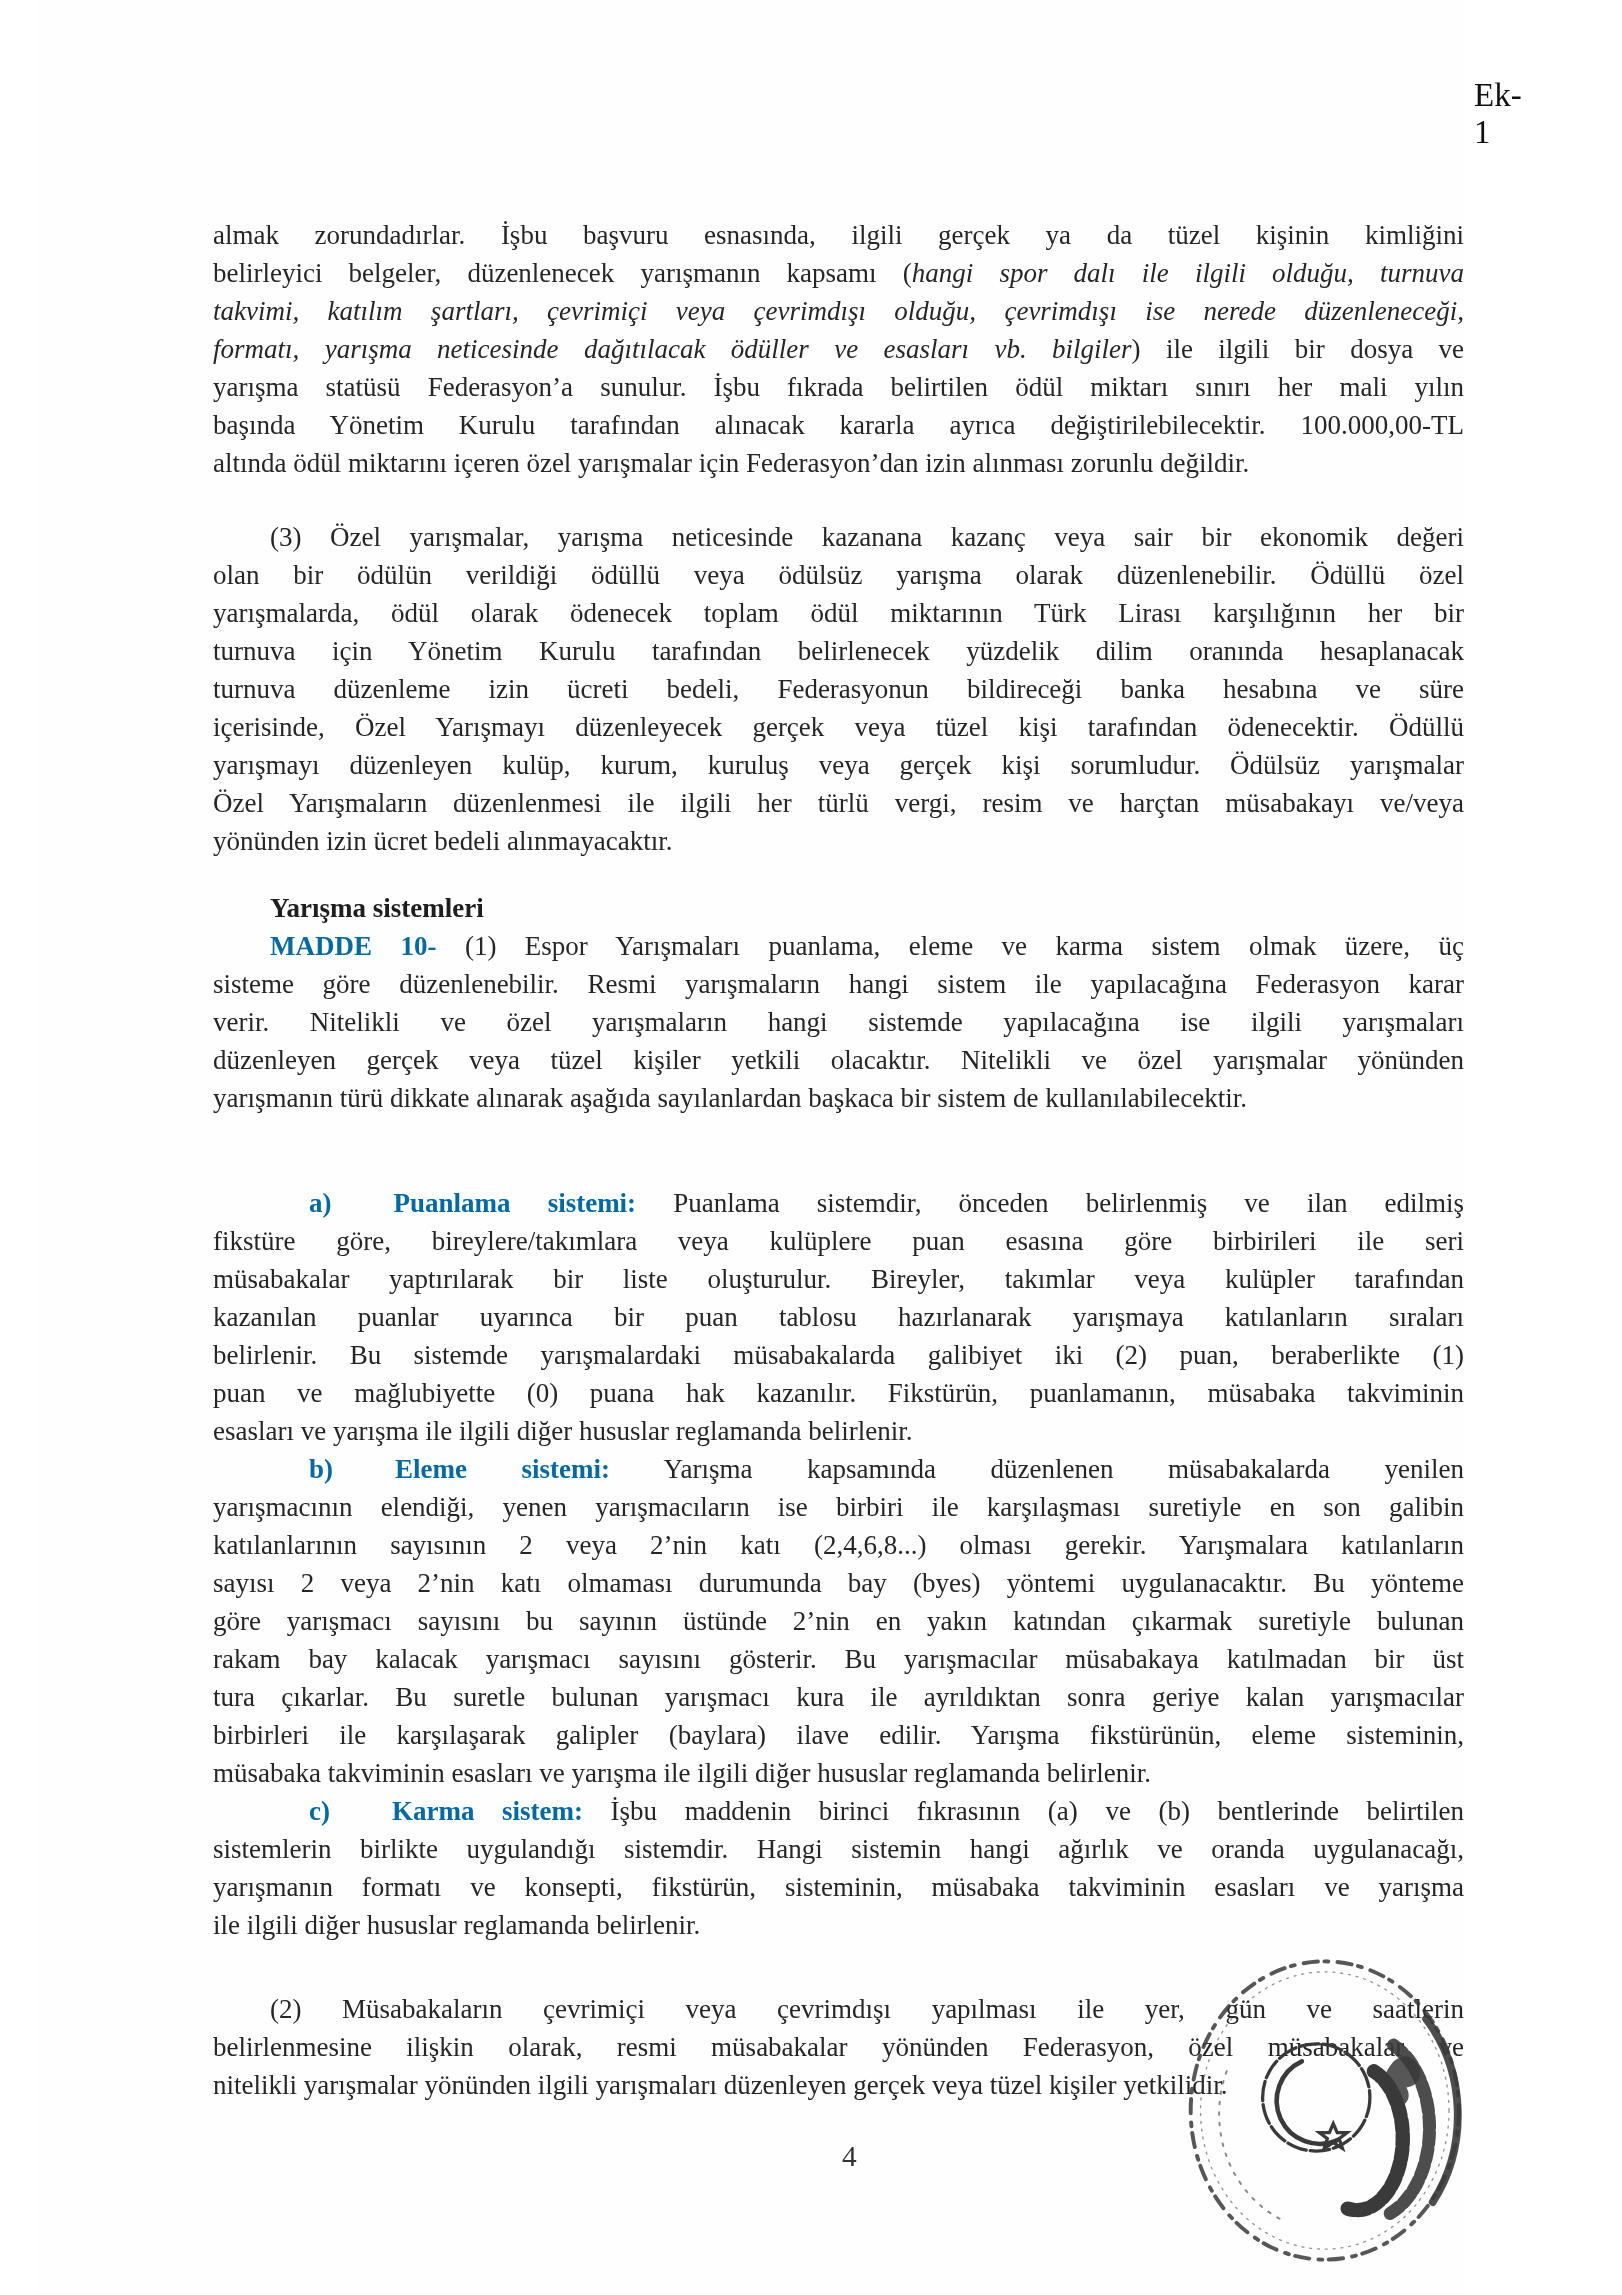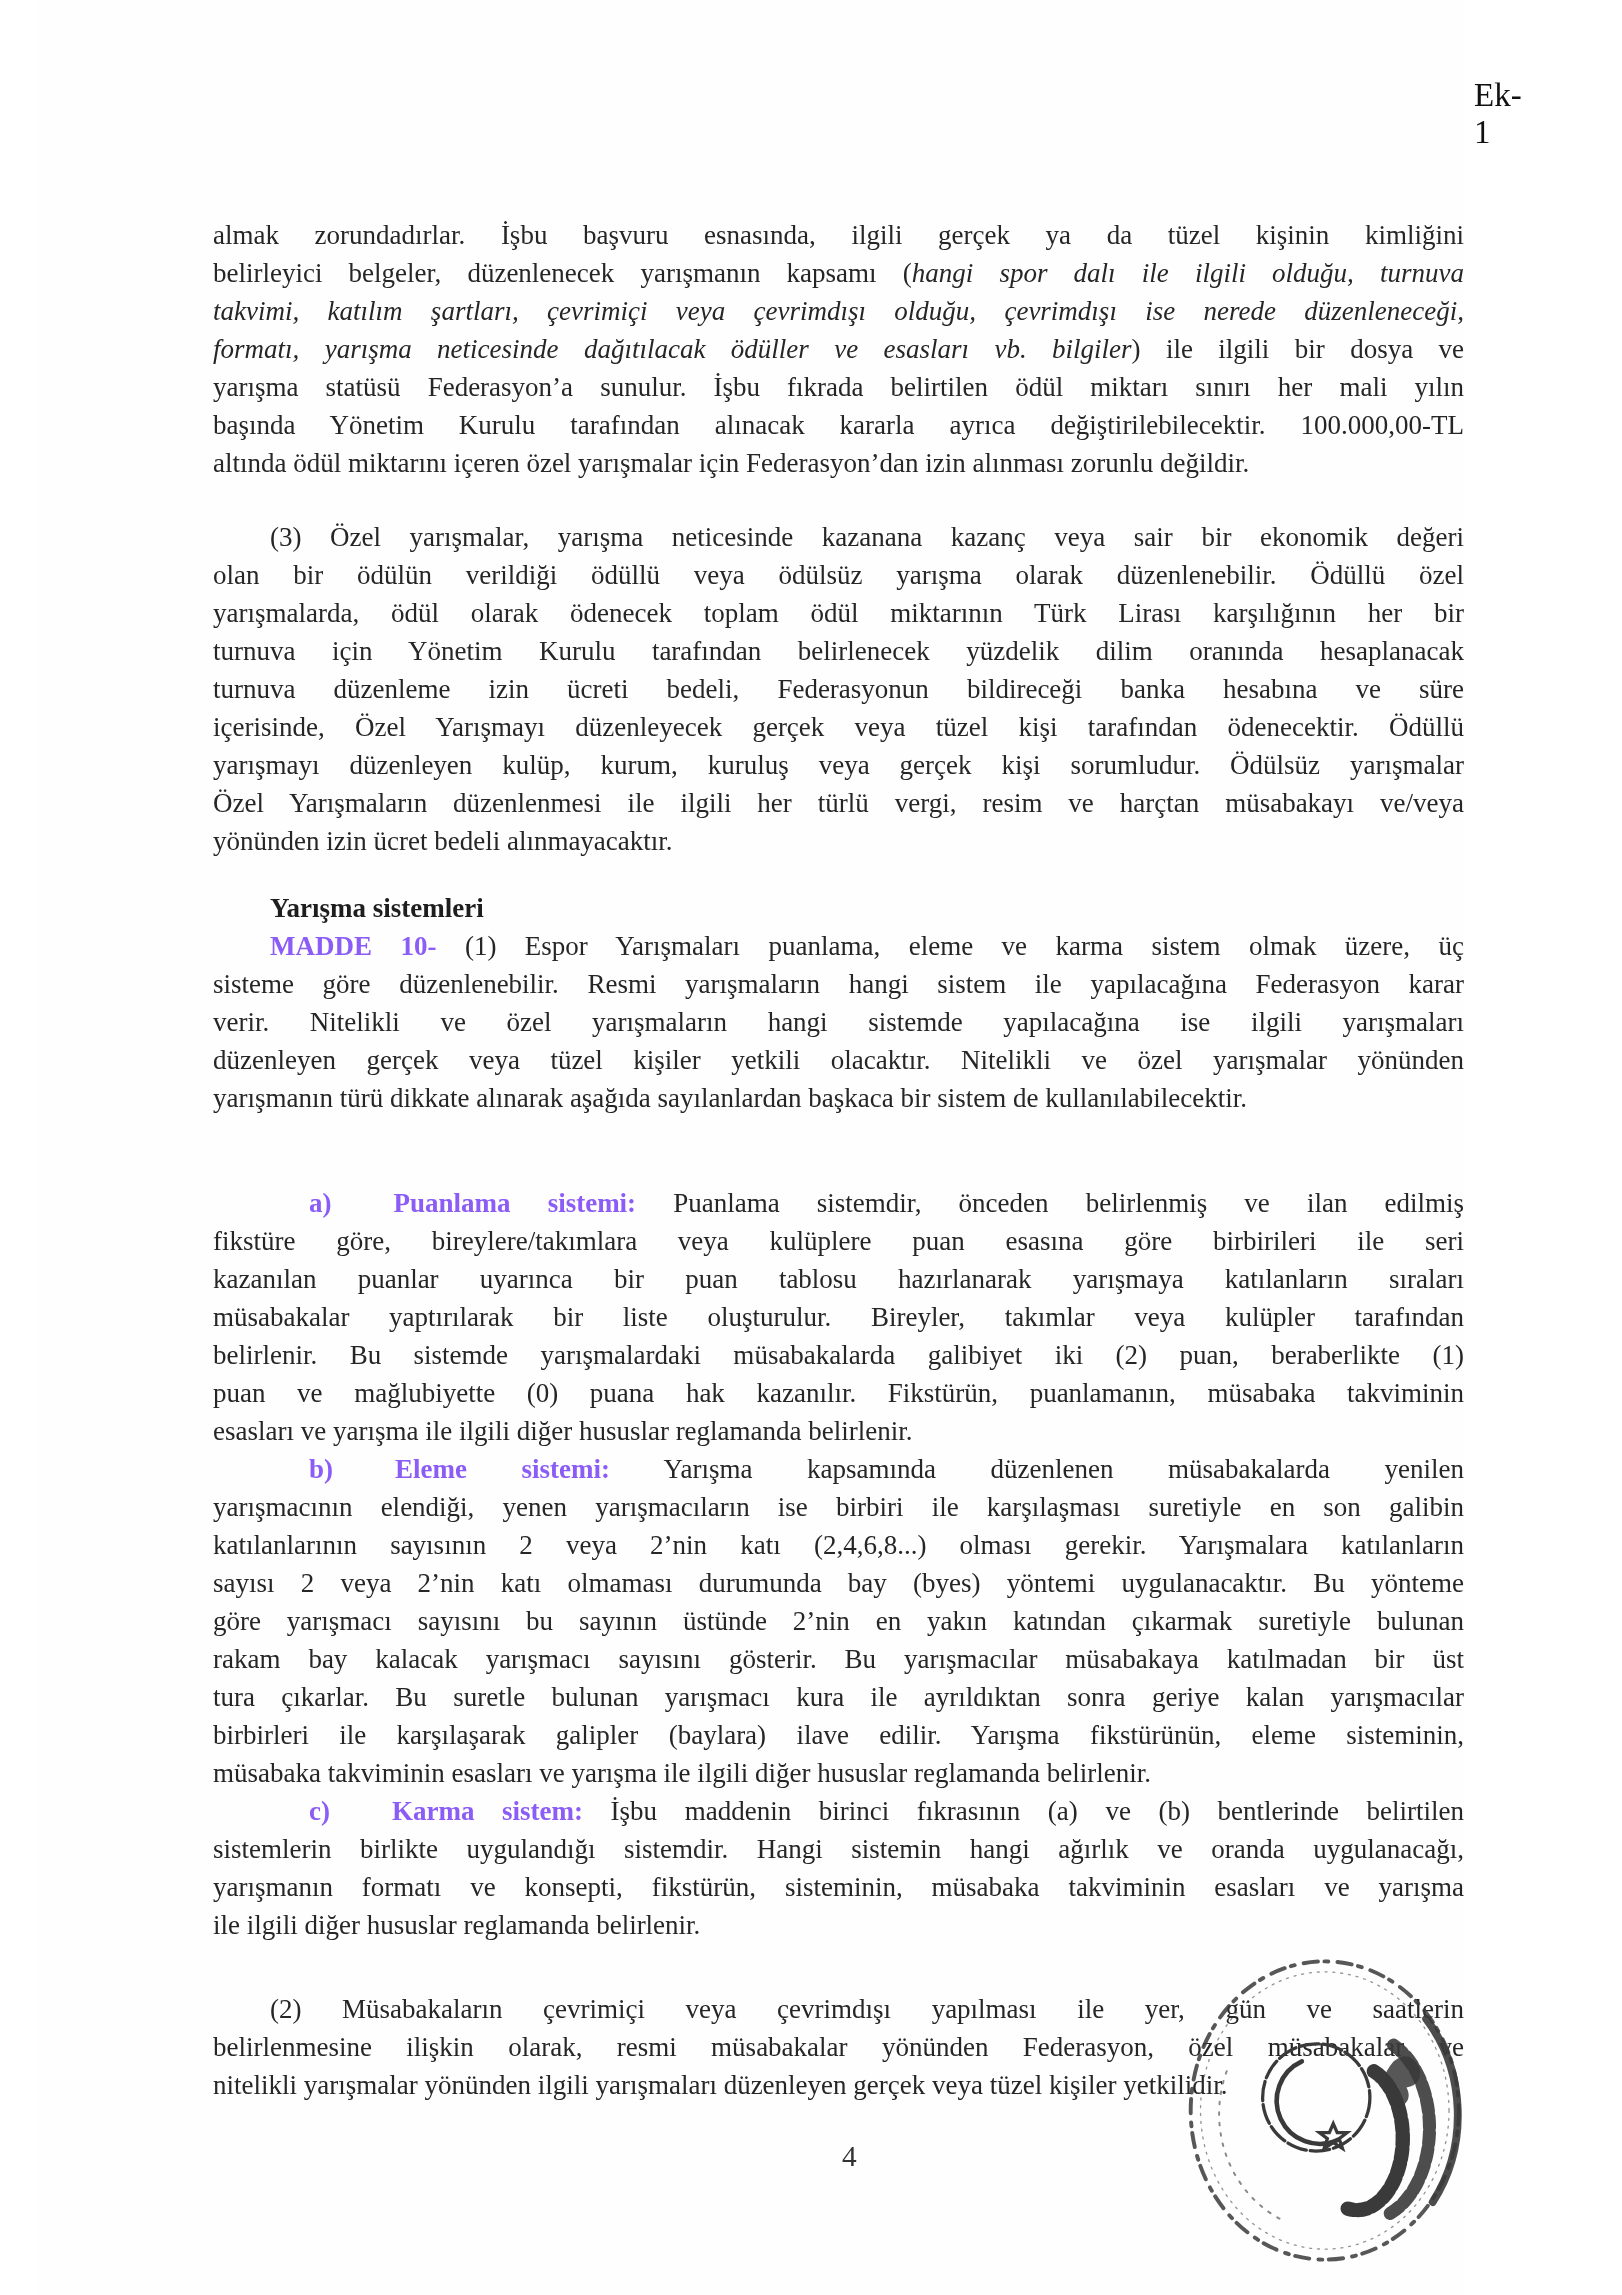--- a/index.html
+++ b/index.html
@@ -7,21 +7,21 @@
   .page { position:absolute; left:0; top:0; width:1429px; height:2295px; background:#fefefe;margin-left:36px; }
   .annex-label {
     position:absolute; left:1438px; top:77px;
     font-family:"Liberation Serif", serif; font-size:33px; color:#111;
   }
   .block { position:absolute; left:177px; width:1251px; font-family:"Liberation Serif", serif; font-size:27px; color:#262626; }
   .ln { height:38px; line-height:38px; white-space:nowrap; text-align:justify; text-align-last:justify; overflow:visible; }
   .ln.last { text-align-last:left; }
   .ln.indent { padding-left:57px; }
   .ln .it { font-style:italic; }
-  .ln b { font-weight:bold; color:#8b5cf6; }
+  .ln b { font-weight:bold; color:#0369a1; }
   .ln .tab { display:inline-block; width:62px; }
   .ln.item { padding-left:96px; }
   .heading { font-weight:bold; color:#1e1e1e; }
   .page-number {
     position:absolute; left:806px; top:2140px;
     font-family:"Liberation Serif", serif; font-size:29.4px; color:#333;
   }
   .stamp { position:absolute; left:1135px; top:1947px; width:301px; height:327px; pointer-events:none; }
 </style>
 </head>
@@ -61,22 +61,22 @@
         <div class="ln">verir. Nitelikli ve özel yarışmaların hangi sistemde yapılacağına ise ilgili yarışmaları</div>
         <div class="ln">düzenleyen gerçek veya tüzel kişiler yetkili olacaktır. Nitelikli ve özel yarışmalar yönünden</div>
         <div class="ln last">yarışmanın türü dikkate alınarak aşağıda sayılanlardan başkaca bir sistem de kullanılabilecektir.</div>
       </div>
   </div>
 
   <div class="block" id="items" style="top:1184px;">
       <div>
         <div class="ln item"><b>a)</b><span class="tab"></span><b>Puanlama sistemi:</b><span> Puanlama sistemdir, önceden belirlenmiş ve ilan edilmiş</span></div>
         <div class="ln">fikstüre göre, bireylere/takımlara veya kulüplere puan esasına göre birbirileri ile seri</div>
+        <div class="ln">müsabakalar yaptırılarak bir liste oluşturulur. Bireyler, takımlar veya kulüpler tarafından</div>
         <div class="ln">kazanılan puanlar uyarınca bir puan tablosu hazırlanarak yarışmaya katılanların sıraları</div>
-        <div class="ln">müsabakalar yaptırılarak bir liste oluşturulur. Bireyler, takımlar veya kulüpler tarafından</div>
         <div class="ln">belirlenir. Bu sistemde yarışmalardaki müsabakalarda galibiyet iki (2) puan, beraberlikte (1)</div>
         <div class="ln">puan ve mağlubiyette (0) puana hak kazanılır. Fikstürün, puanlamanın, müsabaka takviminin</div>
         <div class="ln last">esasları ve yarışma ile ilgili diğer hususlar reglamanda belirlenir.</div>
       </div>
       <div>
         <div class="ln item"><b>b)</b><span class="tab"></span><b>Eleme sistemi:</b><span> Yarışma kapsamında düzenlenen müsabakalarda yenilen</span></div>
         <div class="ln">yarışmacının elendiği, yenen yarışmacıların ise birbiri ile karşılaşması suretiyle en son galibin</div>
         <div class="ln">katılanlarının sayısının 2 veya 2’nin katı (2,4,6,8...) olması gerekir. Yarışmalara katılanların</div>
         <div class="ln">sayısı 2 veya 2’nin katı olmaması durumunda bay (byes) yöntemi uygulanacaktır. Bu yönteme</div>
         <div class="ln">göre yarışmacı sayısını bu sayının üstünde 2’nin en yakın katından çıkarmak suretiyle bulunan</div>

